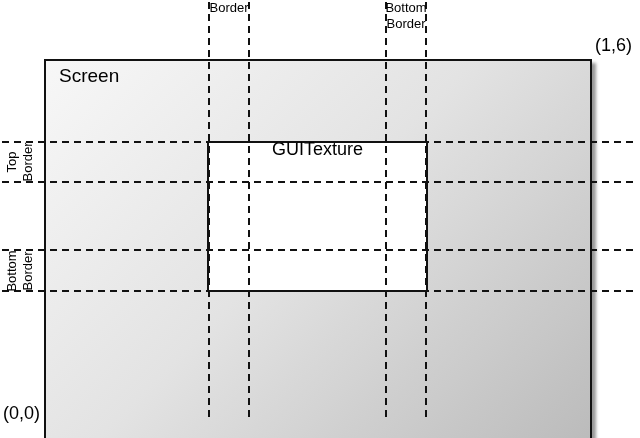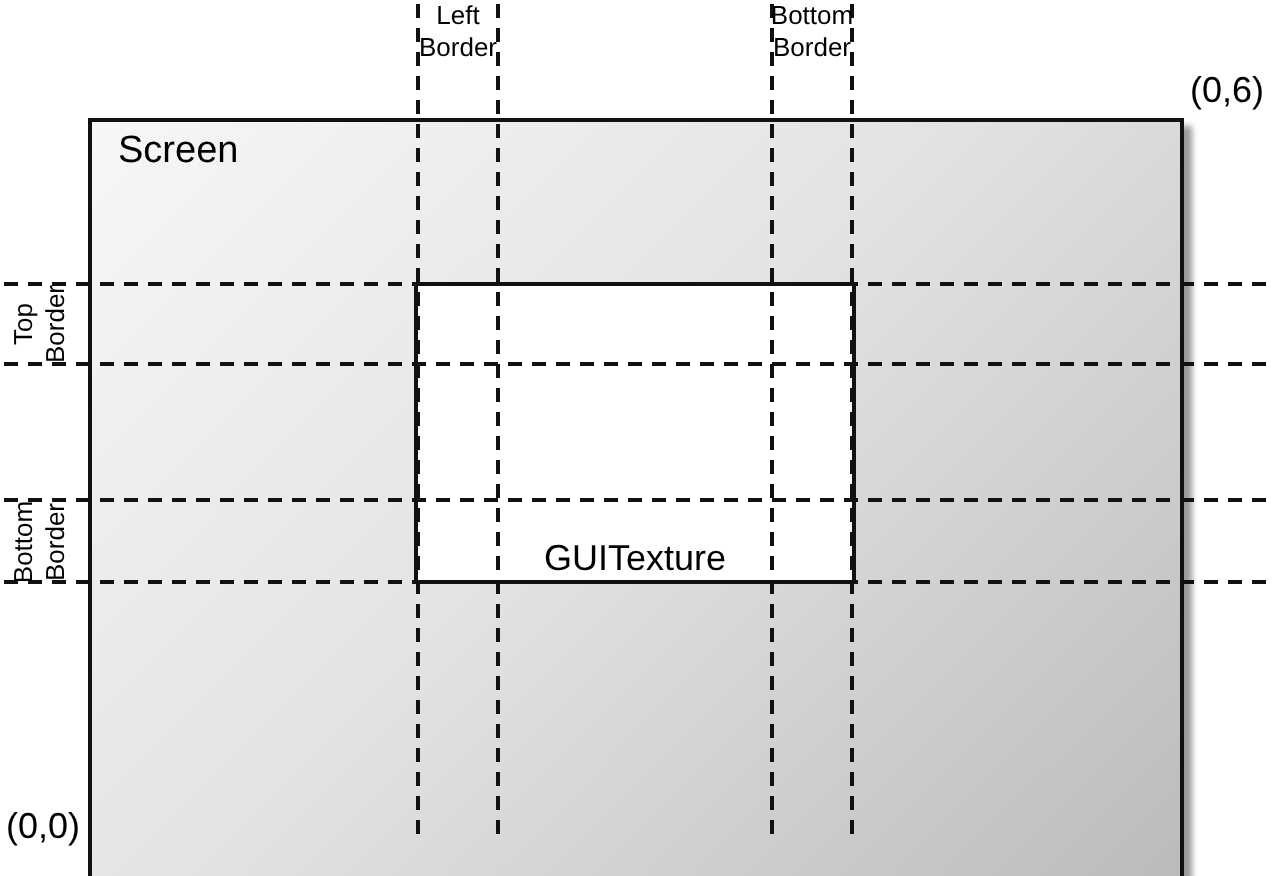--- a/index.html
+++ b/index.html
@@ -44,21 +44,21 @@
   .guitexture {
     position: absolute;
     left: 207px;
     top: 141px;
     width: 221px;
     height: 151px;
     box-sizing: border-box;
     border: 2px solid var(--line_color, #111111);
     background: var(--texture_fill, #ffffff);
     display: flex;
-    align-items: flex-end;
+    align-items: flex-start;
     justify-content: center;
   }
   .guitexture-label {
     font-size: 18px;
     color: var(--text_color, #000000);
     white-space: nowrap;
     margin-top: -4px;
   }
   
   svg.guides {
@@ -125,33 +125,32 @@
     <line x1="386" y1="2" x2="386" y2="422"></line>
     <line x1="426" y1="2" x2="426" y2="422"></line>
 
     <line x1="2" y1="142" x2="633" y2="142"></line>
     <line x1="2" y1="182" x2="633" y2="182"></line>
     <line x1="2" y1="250" x2="633" y2="250"></line>
     <line x1="2" y1="291" x2="633" y2="291"></line>
   </svg>
 
   <div class="blabel top-edge left-pair">
-    <span>Left</span>
     <span>Border</span>
   </div>
   <div class="blabel top-edge right-pair">
     <span>Bottom</span>
     <span>Border</span>
   </div>
 
   <div class="blabel rotated rot-top">
     <span>Top</span>
     <span>Border</span>
   </div>
   <div class="blabel rotated rot-bottom">
     <span>Bottom</span>
     <span>Border</span>
   </div>
 
-  <div class="coord tr">(0,6)</div>
+  <div class="coord tr">(1,6)</div>
   <div class="coord bl">(0,0)</div>
 
 </div>
 
 </body></html>

